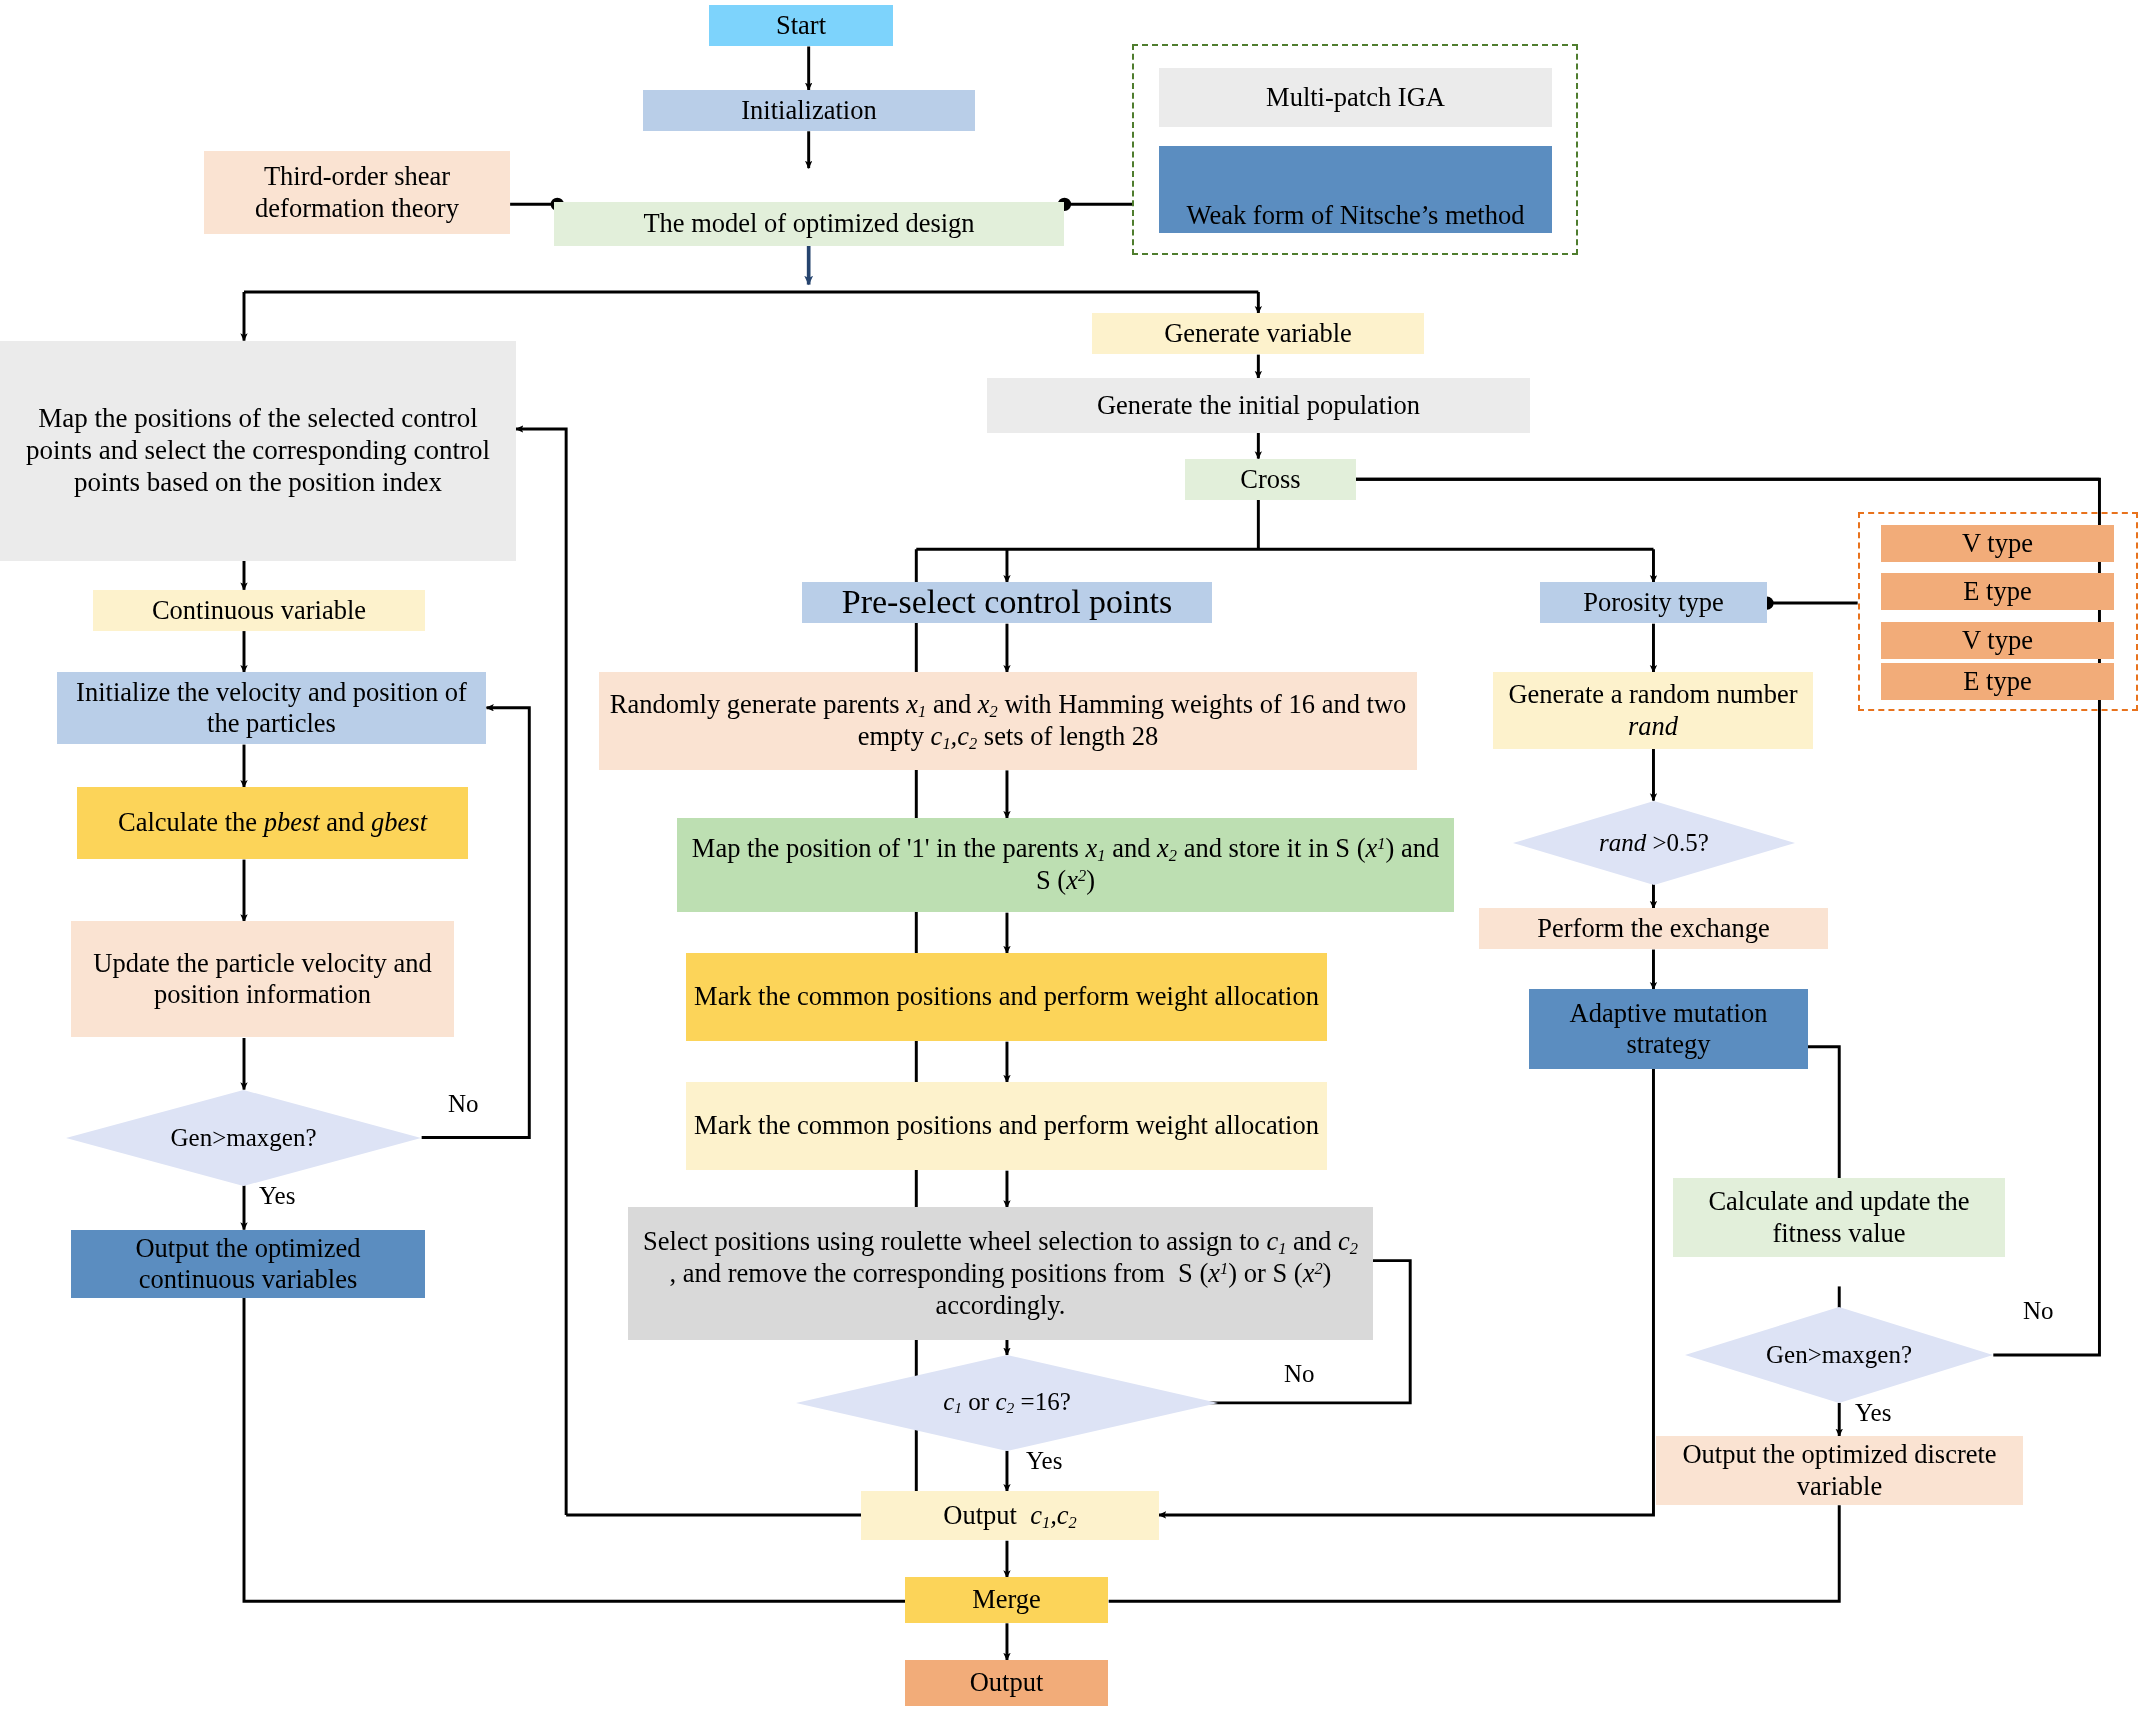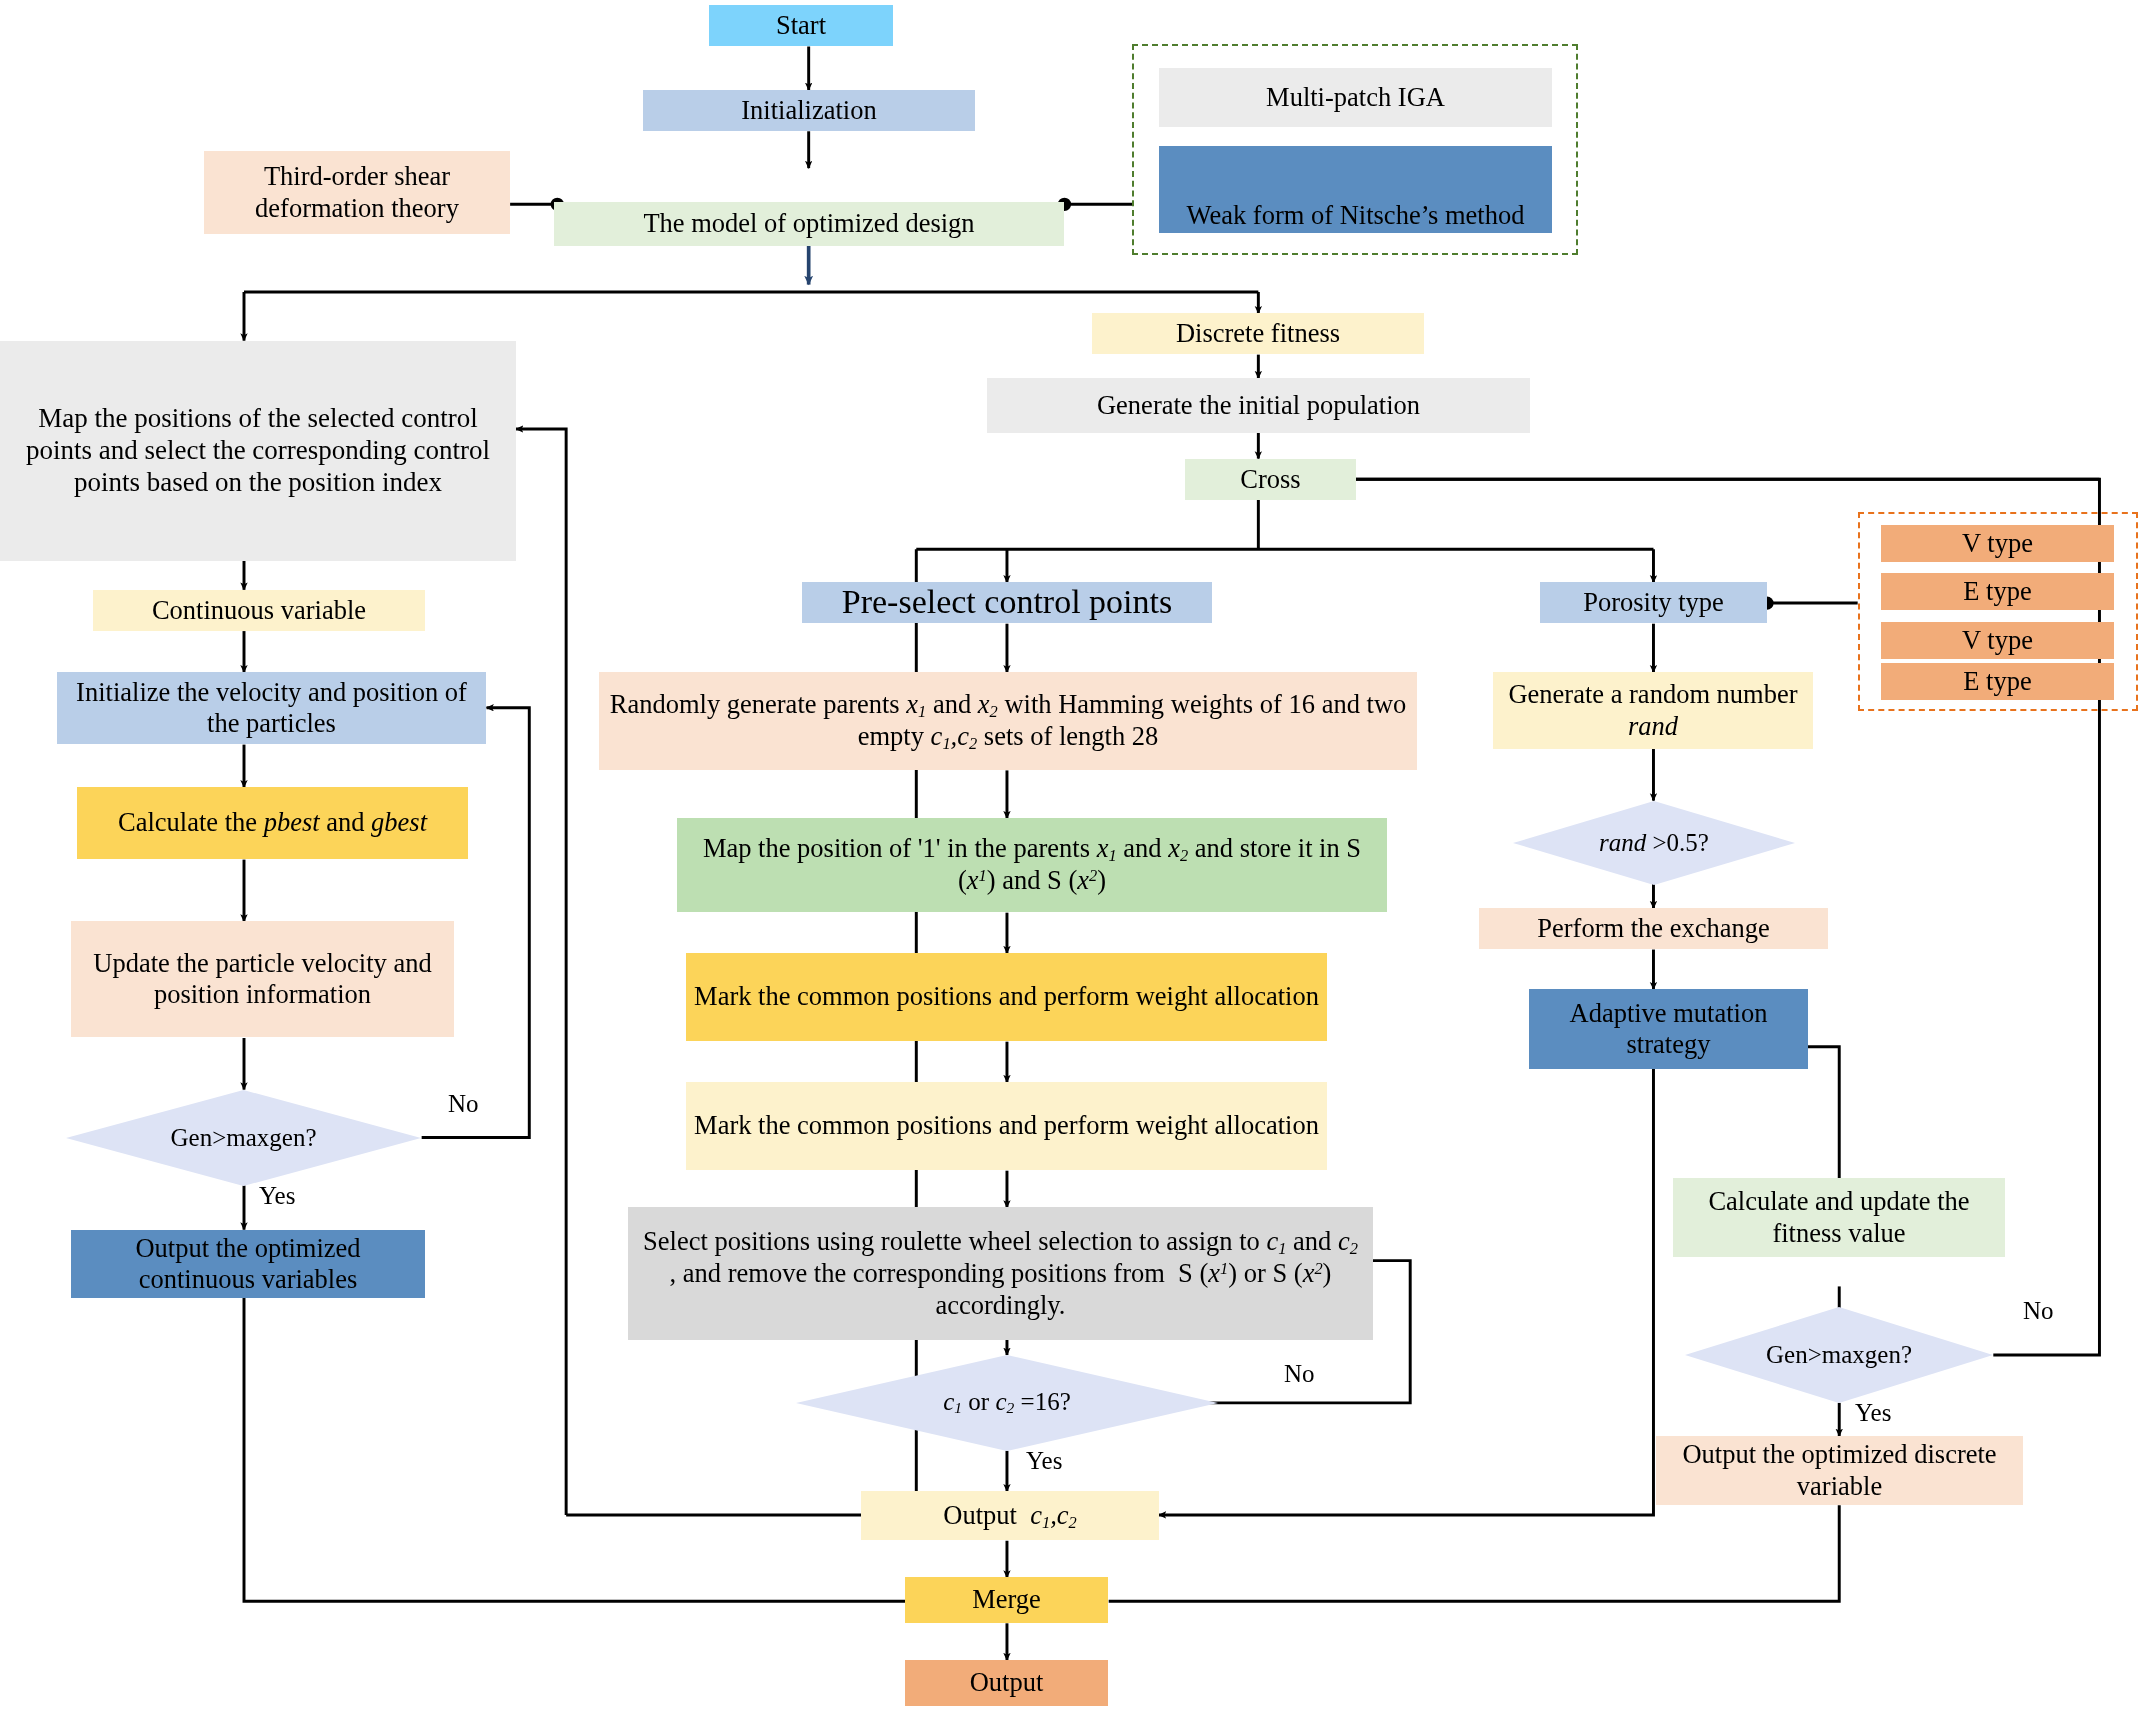--- a/index.html
+++ b/index.html
@@ -175,40 +175,40 @@
   </div>
   <div class="edge-label" style="left:259px;top:1182px;font-size:25px;">
     <span>Yes</span>
   </div>
 
   <div class="node" style="left:71px;top:1230px;width:354px;height:68px;background:#5B8DC0;font-size:26.5px;">
     <span>Output the optimized continuous variables</span>
   </div>
 
   <div class="node" style="left:1092px;top:313px;width:332px;height:41px;background:#FDF2CC;font-size:26.5px;">
-    <span>Discrete fitness</span>
+    <span>Generate variable</span>
   </div>
 
   <div class="node" style="left:987px;top:378px;width:543px;height:55px;background:#EBEBEB;font-size:26.5px;">
     <span>Generate the initial population</span>
   </div>
 
   <div class="node" style="left:1176px;top:459px;width:171px;height:41px;background:#E2EFDA;font-size:26.5px;margin-left:9px;">
     <span>Cross</span>
   </div>
 
   <div class="node" style="left:802px;top:582px;width:410px;height:41px;background:#B9CEE8;font-size:34px;">
     <span>Pre-select control points</span>
   </div>
 
   <div class="node" style="left:599px;top:672px;width:818px;height:98px;background:#FAE3D2;font-size:26.5px;">
     <span>Randomly generate parents <i>x<sub>1</sub></i> and <i>x<sub>2</sub></i> with Hamming weights of 16 and two empty <i>c<sub>1</sub>,c<sub>2</sub></i> sets of length 28</span>
   </div>
 
-  <div class="node" style="left:677px;top:818px;width:710px;height:94px;background:#BDDFB2;font-size:26.5px;">
+  <div class="node" style="left:677px;top:818px;width:777px;height:94px;background:#BDDFB2;font-size:26.5px;">
     <span>Map the position of '1' in the parents <i>x<sub>1</sub></i> and <i>x<sub>2</sub></i> and store it in S (<i>x<sup>1</sup></i>) and S (<i>x<sup>2</sup></i>)</span>
   </div>
 
   <div class="node" style="left:686px;top:953px;width:641px;height:88px;background:#FCD459;font-size:26.5px;">
     <span>Mark the common positions and perform weight allocation</span>
   </div>
 
   <div class="node" style="left:686px;top:1082px;width:641px;height:88px;background:#FDF2CC;font-size:26.5px;">
     <span>Mark the common positions and perform weight allocation</span>
   </div>

